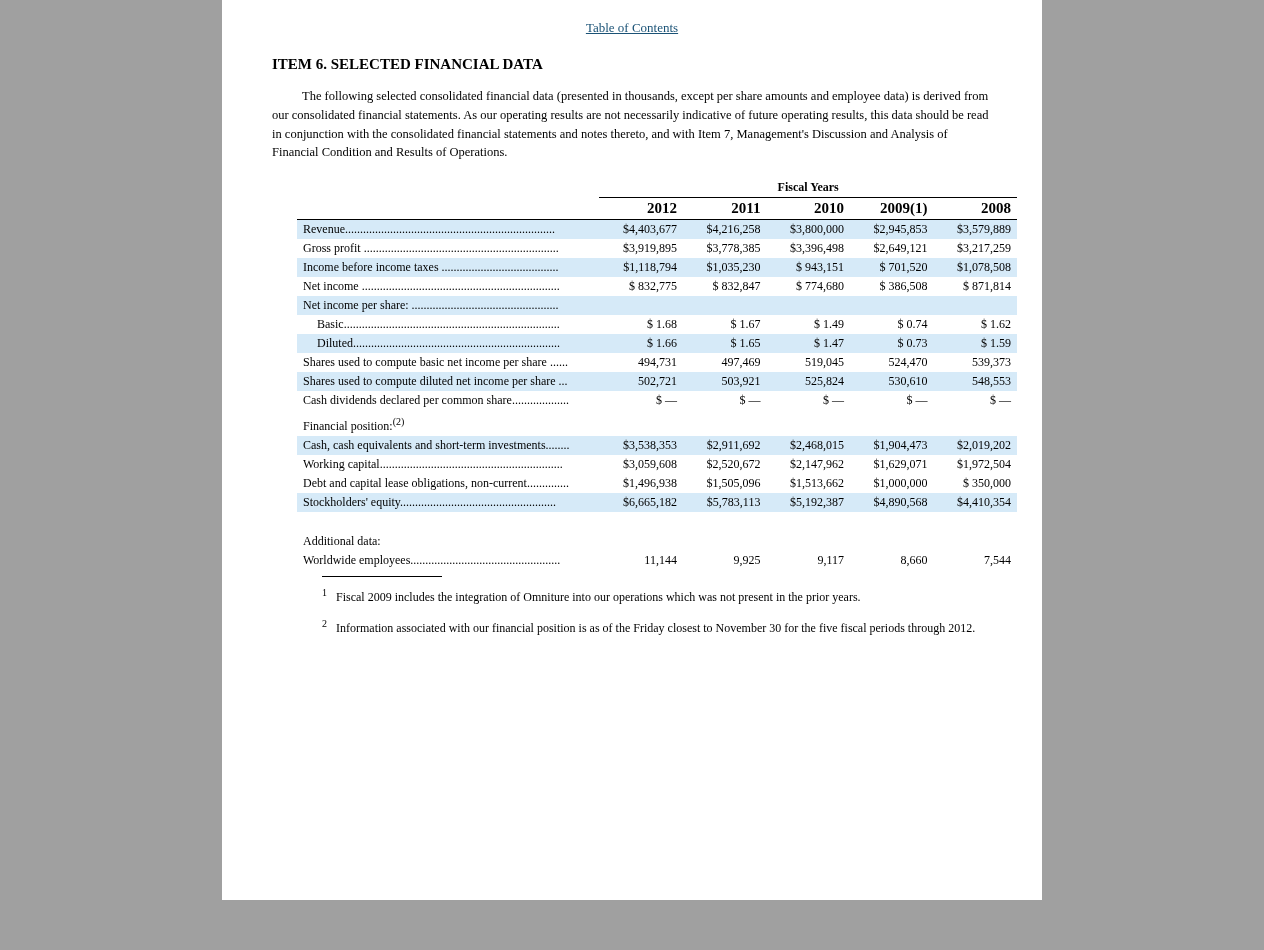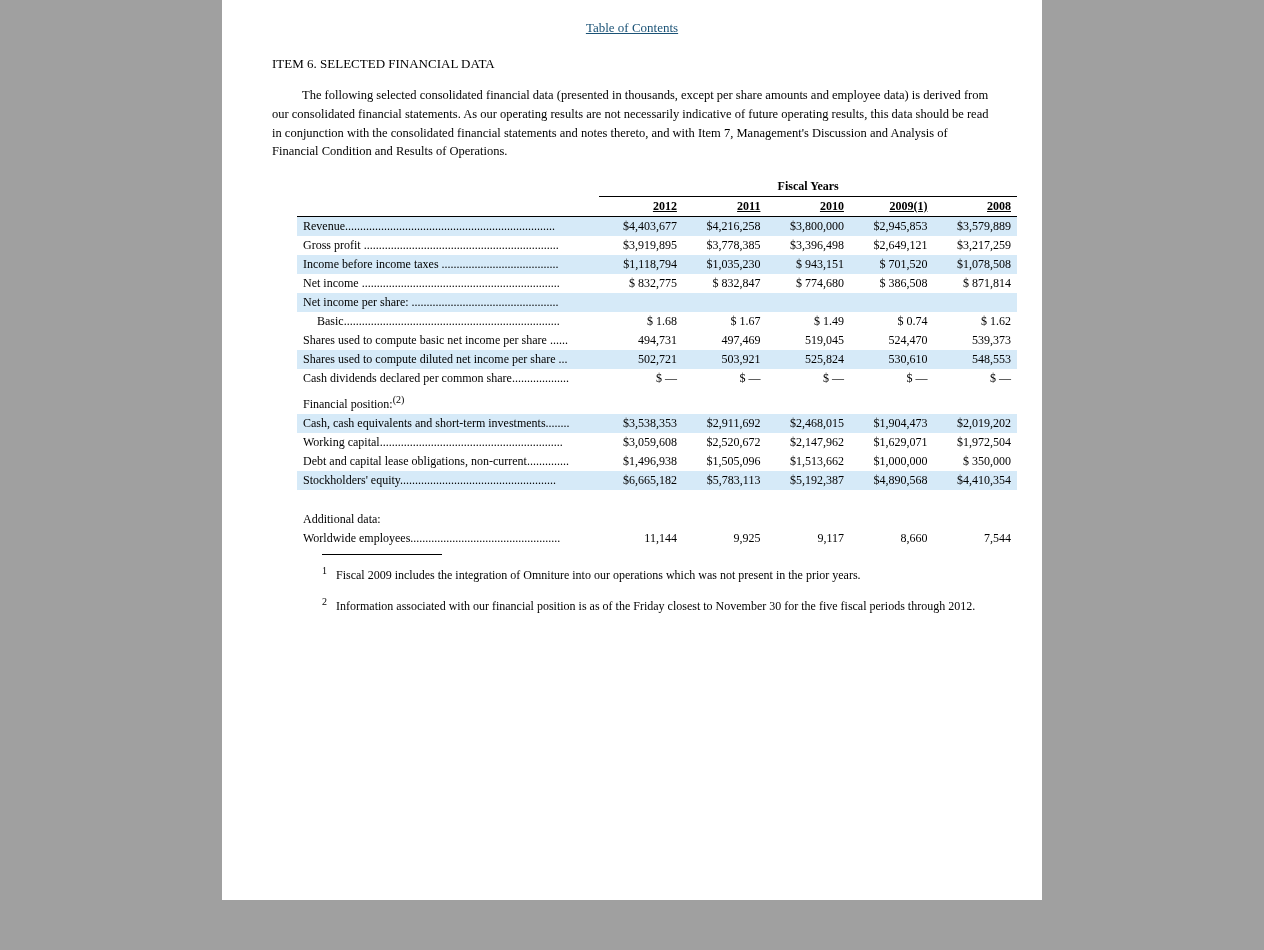--- a/index.html
+++ b/index.html
@@ -20,22 +20,22 @@
     .toc-link {
       text-align: center;
       margin-bottom: 20px;
     }
     .toc-link a {
       color: #1a5276;
       text-decoration: underline;
       font-size: 13px;
     }
     .section-title {
-      font-weight: normal;
-      font-size: 13px;
+      font-weight: bold;
+      font-size: 15px;
       margin-bottom: 14px;
     }
     .intro-text {
       text-indent: 30px;
       margin-bottom: 18px;
       line-height: 1.5;
       font-size: 12.5px;
     }
     .financial-table {
       width: 100%;
@@ -47,22 +47,21 @@
       text-align: center;
       font-size: 12px;
       border-bottom: 1px solid #000;
       padding-bottom: 2px;
     }
     .col-header-row th {
       text-align: right;
       font-weight: bold;
       padding: 2px 6px;
       border-bottom: 1px solid #000;
-      font-size: 12px;
-      text-decoration: underline;
+      font-size: 15px;
     }
     .col-header-row th.label-col {
       text-align: left;
     }
     .financial-table td {
       padding: 2px 6px;
       vertical-align: top;
       font-size: 12px;
     }
     .financial-table td.label-col {
@@ -172,20 +171,28 @@
           <td class="value-col"></td>
         </tr>
         <tr class="row-white">
           <td class="label-col" style="padding-left: 20px;">    Basic........................................................................</td>
           <td class="value-col">$    1.68</td>
           <td class="value-col">$    1.67</td>
           <td class="value-col">$    1.49</td>
           <td class="value-col">$    0.74</td>
           <td class="value-col">$    1.62</td>
         </tr>
+        <tr class="row-shaded">
+          <td class="label-col" style="padding-left: 20px;">    Diluted.....................................................................</td>
+          <td class="value-col">$    1.66</td>
+          <td class="value-col">$    1.65</td>
+          <td class="value-col">$    1.47</td>
+          <td class="value-col">$    0.73</td>
+          <td class="value-col">$    1.59</td>
+        </tr>
         <tr class="row-white">
           <td class="label-col">Shares used to compute basic net income per share ......</td>
           <td class="value-col">494,731</td>
           <td class="value-col">497,469</td>
           <td class="value-col">519,045</td>
           <td class="value-col">524,470</td>
           <td class="value-col">539,373</td>
         </tr>
         <tr class="row-shaded">
           <td class="label-col">Shares used to compute diluted net income per share ...</td>

